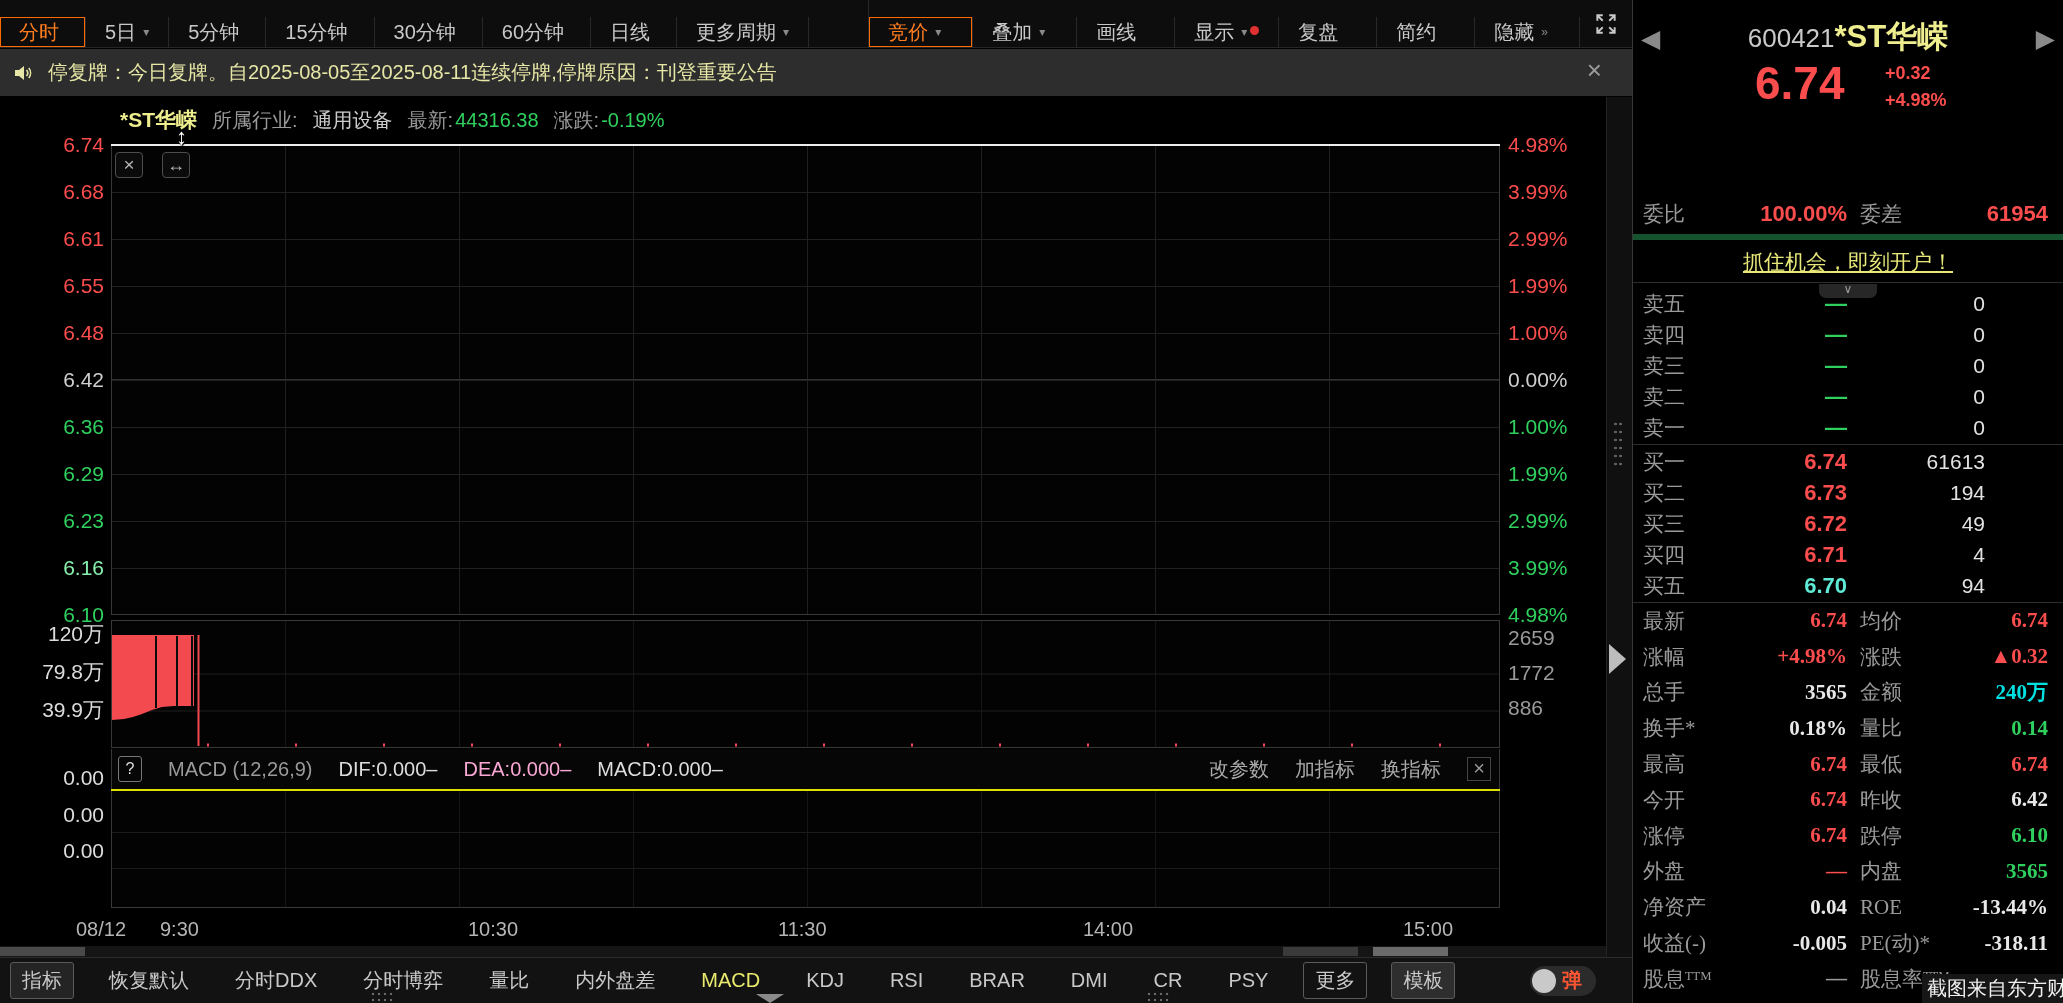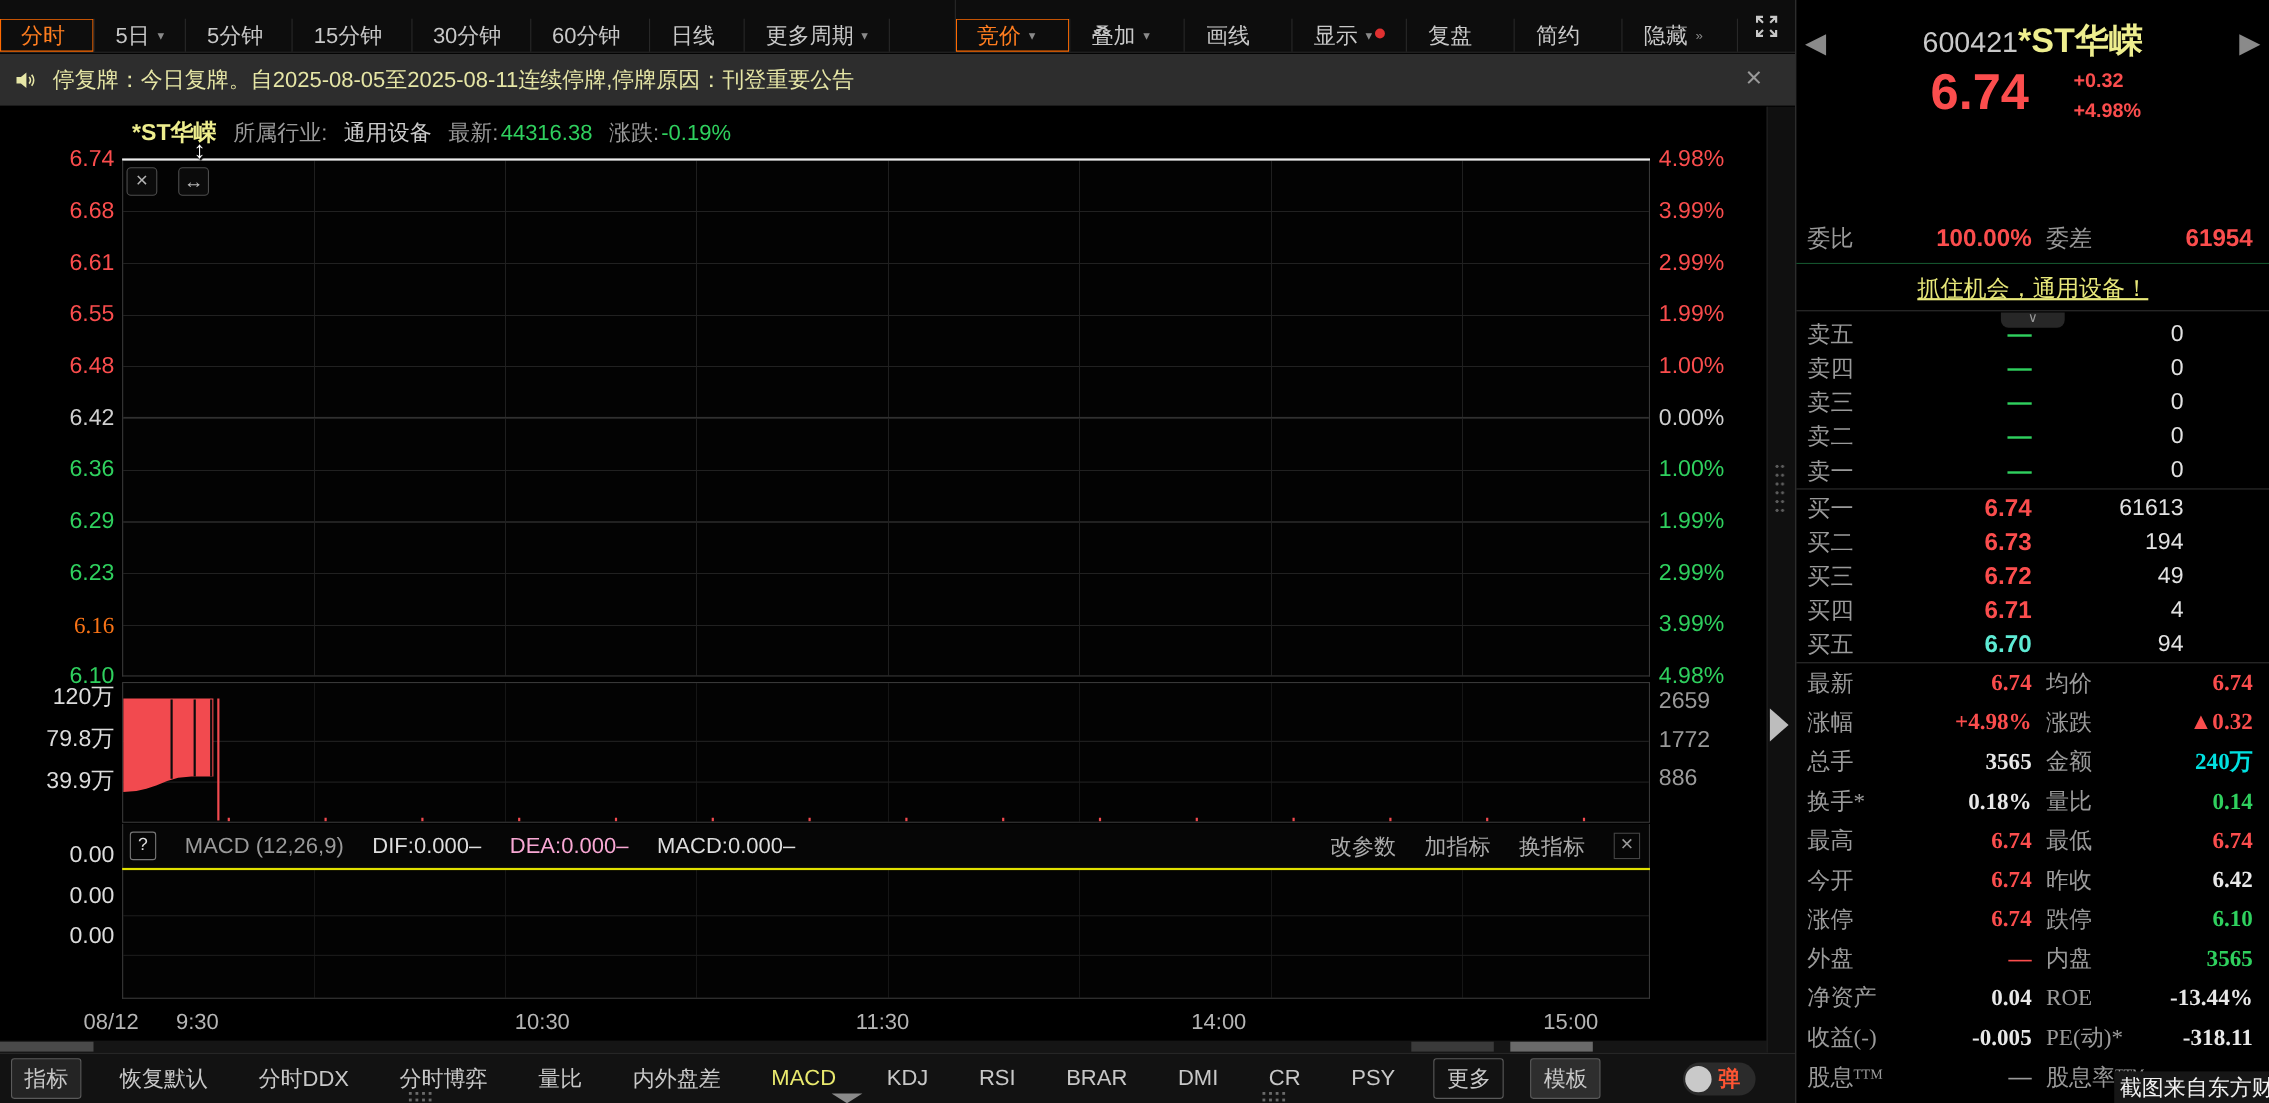--- a/index.html
+++ b/index.html
@@ -94,21 +94,21 @@
   .ph-title{position:absolute;left:40px;right:40px;top:16px;display:flex;justify-content:center;align-items:baseline;}
   .ph-code{font-size:26px;color:#c9c9c9;} .ph-name{font-size:31px;font-weight:bold;color:#eeee8e;}
   .ph-price{position:absolute;left:122px;top:56px;font-size:46px;font-weight:bold;color:#fb4d4d;}
   .ph-chg{position:absolute;left:252px;top:60px;font-size:18px;font-weight:bold;color:#fb4d4d;line-height:27px;}
   .sec{position:absolute;left:0;right:0;box-sizing:border-box;}
   .rowflex{display:flex;align-items:center;height:100%;}
   .lab{color:#9a9a9a;}
   .sec-status{top:155px;height:38px;border-top:1px solid #2e2e2e;border-bottom:1px solid #2e2e2e;}
   .sec-status .val{margin-left:auto;margin-right:15px;color:#e8e8e8;}
   .sec-status .lab{margin-left:10px;}
-  .sec-weibi{top:194px;height:46px;border-bottom:1px solid #14532d;display:grid;
+  .sec-weibi{top:194px;height:46px;border-bottom:6px solid #14532d;display:grid;
              grid-template-columns:86px 118px 13px auto 1fr;align-items:center;padding-left:10px;}
   .sec-weibi .v1{text-align:right;color:#fb4d4d;font-weight:bold;font-size:22px;}
   .sec-weibi .v2{text-align:right;color:#fb4d4d;font-weight:bold;font-size:22px;padding-right:15px;}
   .sec-ad{top:241px;height:42px;border-bottom:1px solid #2e2e2e;display:flex;align-items:center;justify-content:center;}
   .sec-ad span{color:#e8e87a;text-decoration:underline;font-size:21px;}
   .chevtab{position:absolute;left:50%;transform:translateX(-50%);top:284px;width:58px;height:14px;background:#272727;
            border-radius:0 0 7px 7px;text-align:center;line-height:10px;color:#9a9a9a;font-size:12px;z-index:2;}
   .sec-sell{top:288px;} .sec-buy{top:446px;}
   .obdiv{position:absolute;left:0;right:0;height:0;border-top:1px solid #2e2e2e;}
   .orow{display:grid;grid-template-columns:86px 118px 138px 1fr;align-items:center;height:31px;padding-left:10px;}
@@ -262,21 +262,21 @@
 
   <span style="color: rgb(251, 77, 77);">6.74</span>
       <span style="color: rgb(251, 77, 77);">6.68</span>
       <span style="color: rgb(251, 77, 77);">6.61</span>
       <span style="color: rgb(251, 77, 77);">6.55</span>
       <span style="color: rgb(251, 77, 77);">6.48</span>
       <span style="color: rgb(207, 207, 207);">6.42</span>
       <span style="color: rgb(47, 208, 94);">6.36</span>
       <span style="color: rgb(47, 208, 94);">6.29</span>
       <span style="color: rgb(47, 208, 94);">6.23</span>
-      <span style="color: #f97316; font-family: Liberation Serif, serif;">6.16</span>
+      <span style="color: #86efac;">6.16</span>
       <span style="color: rgb(47, 208, 94);">6.10</span>
     </div>
   <div id="axR" class="axcol">
 
   <span style="color: rgb(251, 77, 77);">4.98%</span>
       <span style="color: rgb(251, 77, 77);">3.99%</span>
       <span style="color: rgb(251, 77, 77);">2.99%</span>
       <span style="color: rgb(251, 77, 77);">1.99%</span>
       <span style="color: rgb(251, 77, 77);">1.00%</span>
       <span style="color: rgb(207, 207, 207);">0.00%</span>
@@ -415,21 +415,21 @@
 
     <div class="sec sec-weibi">
       <span class="lab">委比</span>
       <span class="v1">100.00%</span>
       <span></span>
       <span class="lab">委差</span>
       <span class="v2">61954</span>
     </div>
 
     <div class="sec sec-ad">
-      <span>抓住机会，通用设备！</span>
+      <span>抓住机会，即刻开户！</span>
     </div>
     <div class="chevtab">
       <span>∨</span>
     </div>
 
     <div class="sec sec-sell">
 
         <div class="orow">
           <span class="lab">卖五</span>
           <span class="pr" style="color: rgb(47, 208, 94);">—</span>

